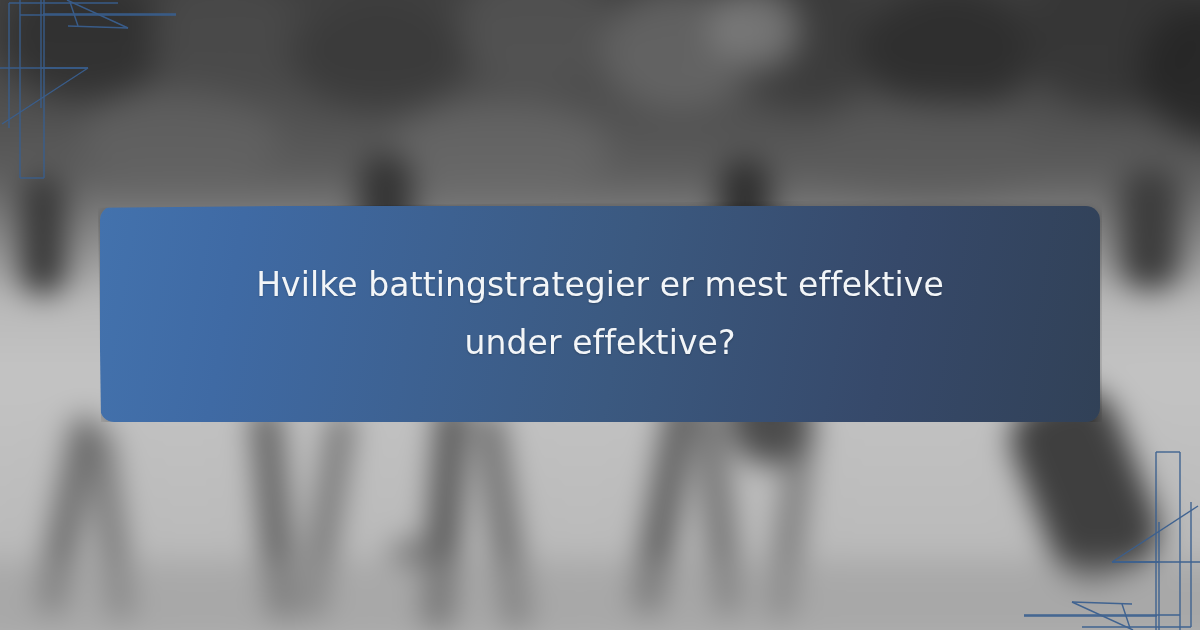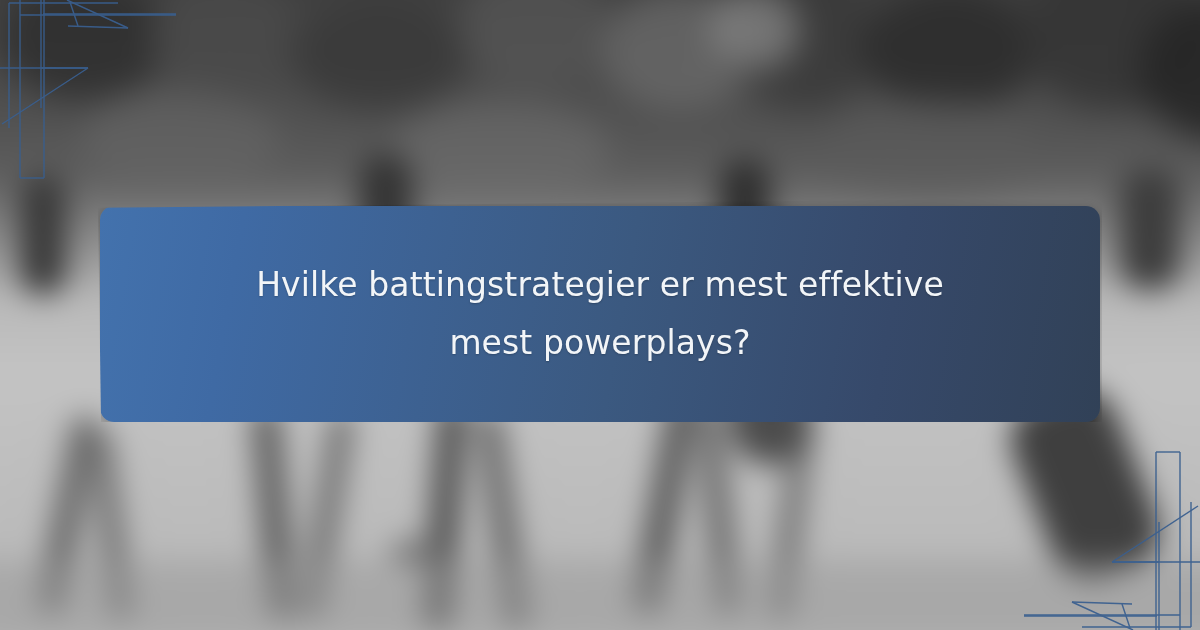--- a/index.html
+++ b/index.html
@@ -186,19 +186,19 @@
       <path d="M 1133 630 L 1072 602"></path>
       <path d="M 1072 602 L 1132 604"></path>
     </g>
   </svg>
 
   <div class="card-wrap">
     <div class="card">
       <div class="card-inner">
         <div class="card-text">
           <span class="line">Hvilke battingstrategier er mest effektive</span>
-          <span class="line">mest powerplays?</span>
+          <span class="line">under effektive?</span>
         </div>
       </div>
     </div>
   </div>
 
 </div>
 
 </body></html>

